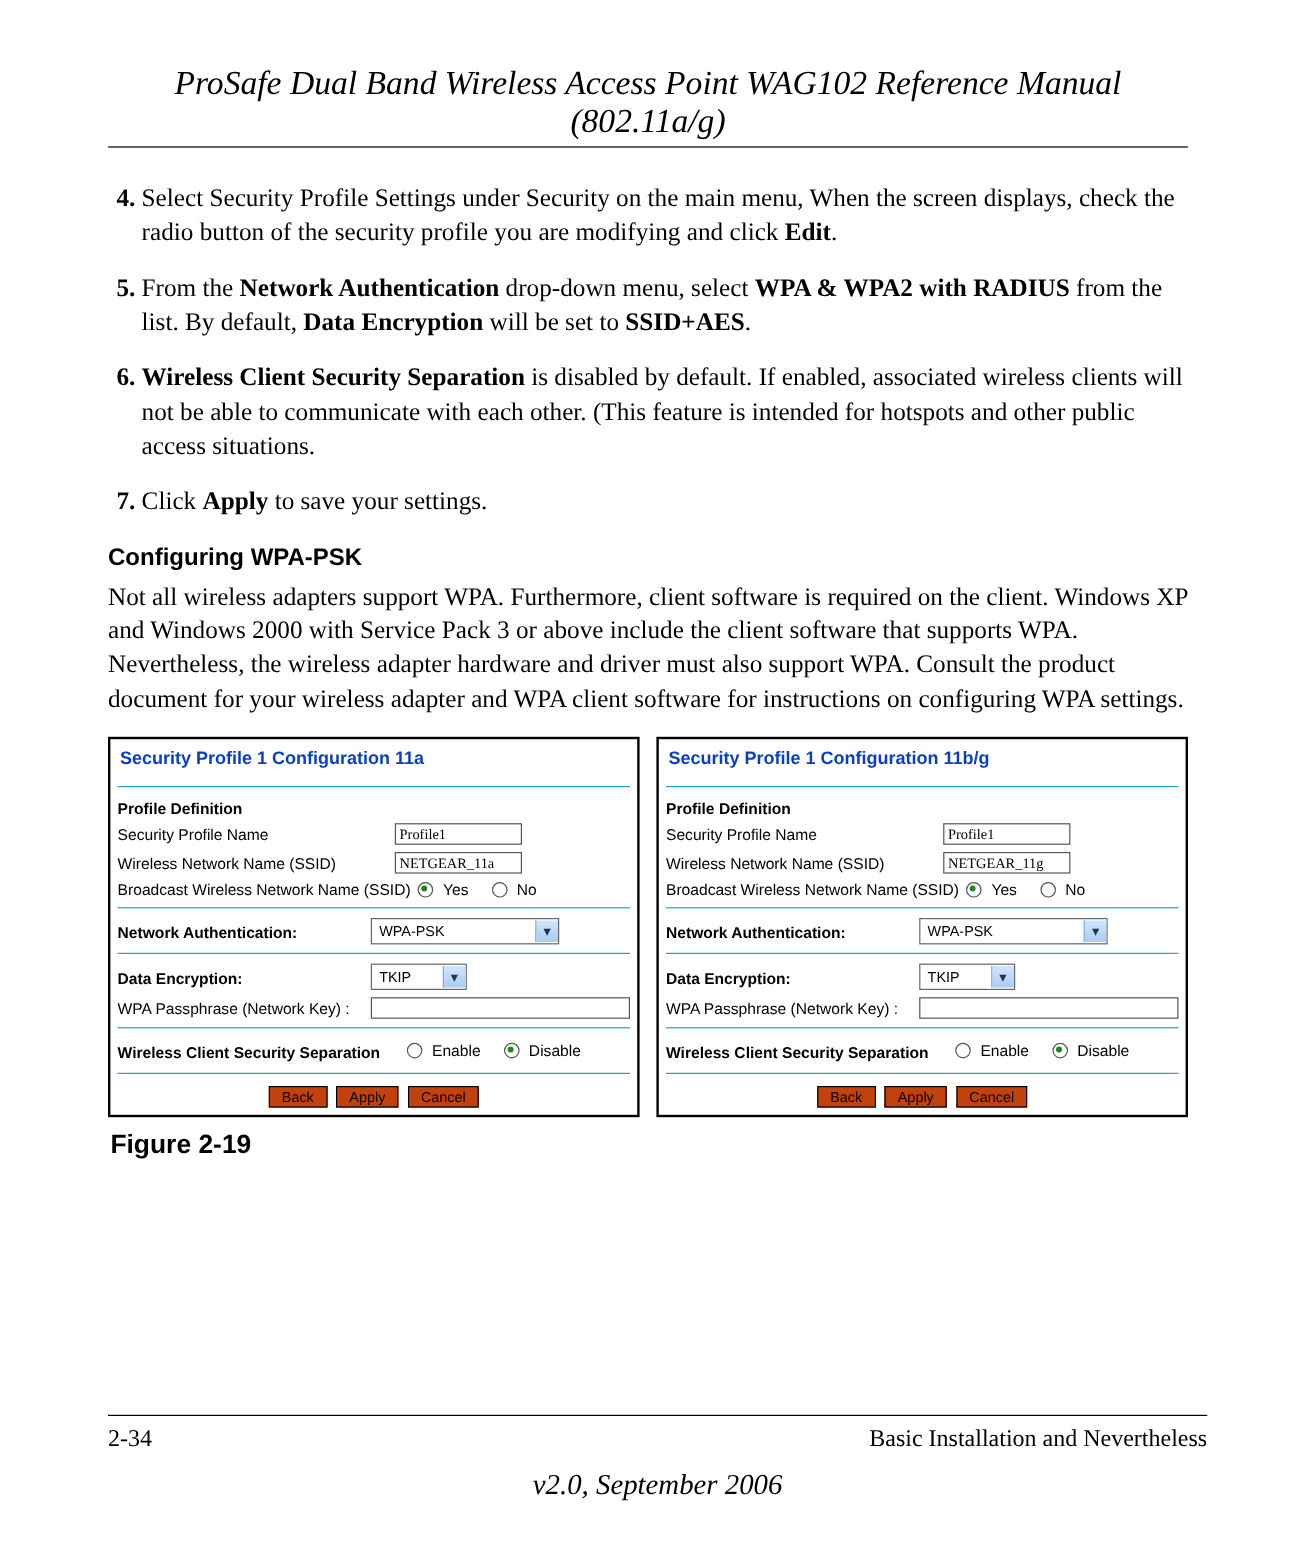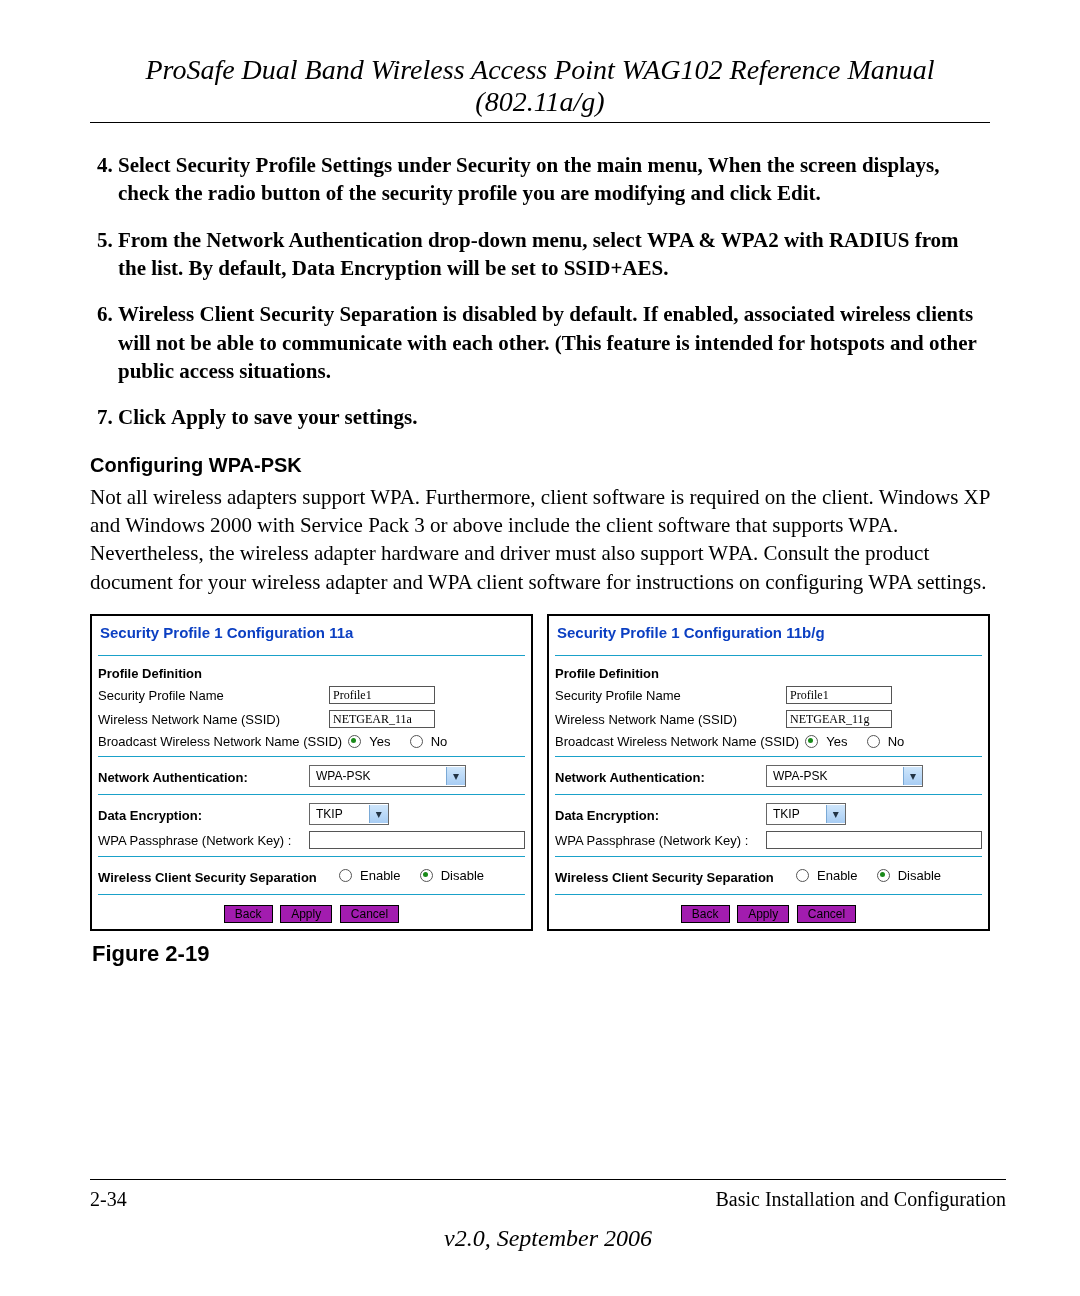--- a/index.html
+++ b/index.html
@@ -31,21 +31,21 @@
     margin: 0 0 22px 0;
     padding-left: 28px;
     font-size: 21px;
   }
   ol.steps > li {
     margin-bottom: 18px;
     line-height: 1.35;
     font-weight: bold;
   }
   ol.steps > li span.body {
-    font-weight: bold;
+    font-weight: normal;
   }
   .subhead {
     font-family: Arial, Helvetica, sans-serif;
     font-weight: bold;
     font-size: 20px;
     margin: 6px 0 6px 0;
   }
   .para {
     font-size: 21px;
     line-height: 1.35;
@@ -137,21 +137,21 @@
     border-radius: 50%;
     top: 2px; left: 2px;
   }
   .btnrow {
     text-align: center;
     padding-top: 6px;
   }
   .btn {
     display: inline-block;
     border: 1px solid #000;
-    background: #a21caf;
+    background: #c2410c;
     font-size: 12px;
     padding: 1px 10px;
     margin: 0 2px;
   }
   .figcap {
     font-family: Arial, Helvetica, sans-serif;
     font-weight: bold;
     font-size: 22px;
     margin: 10px 0 0 2px;
   }
@@ -306,17 +306,17 @@
       </div>
     </div>
   </div>
 
   <div class="figcap">Figure 2-19</div>
 
   <div class="footer">
     <hr class="rule">
     <div class="footline">
       <span>2-34</span>
-      <span>Basic Installation and Configuration</span>
+      <span>Basic Installation and Nevertheless</span>
     </div>
     <div class="footver">v2.0, September 2006</div>
   </div>
 </div>
 
 </body></html>

